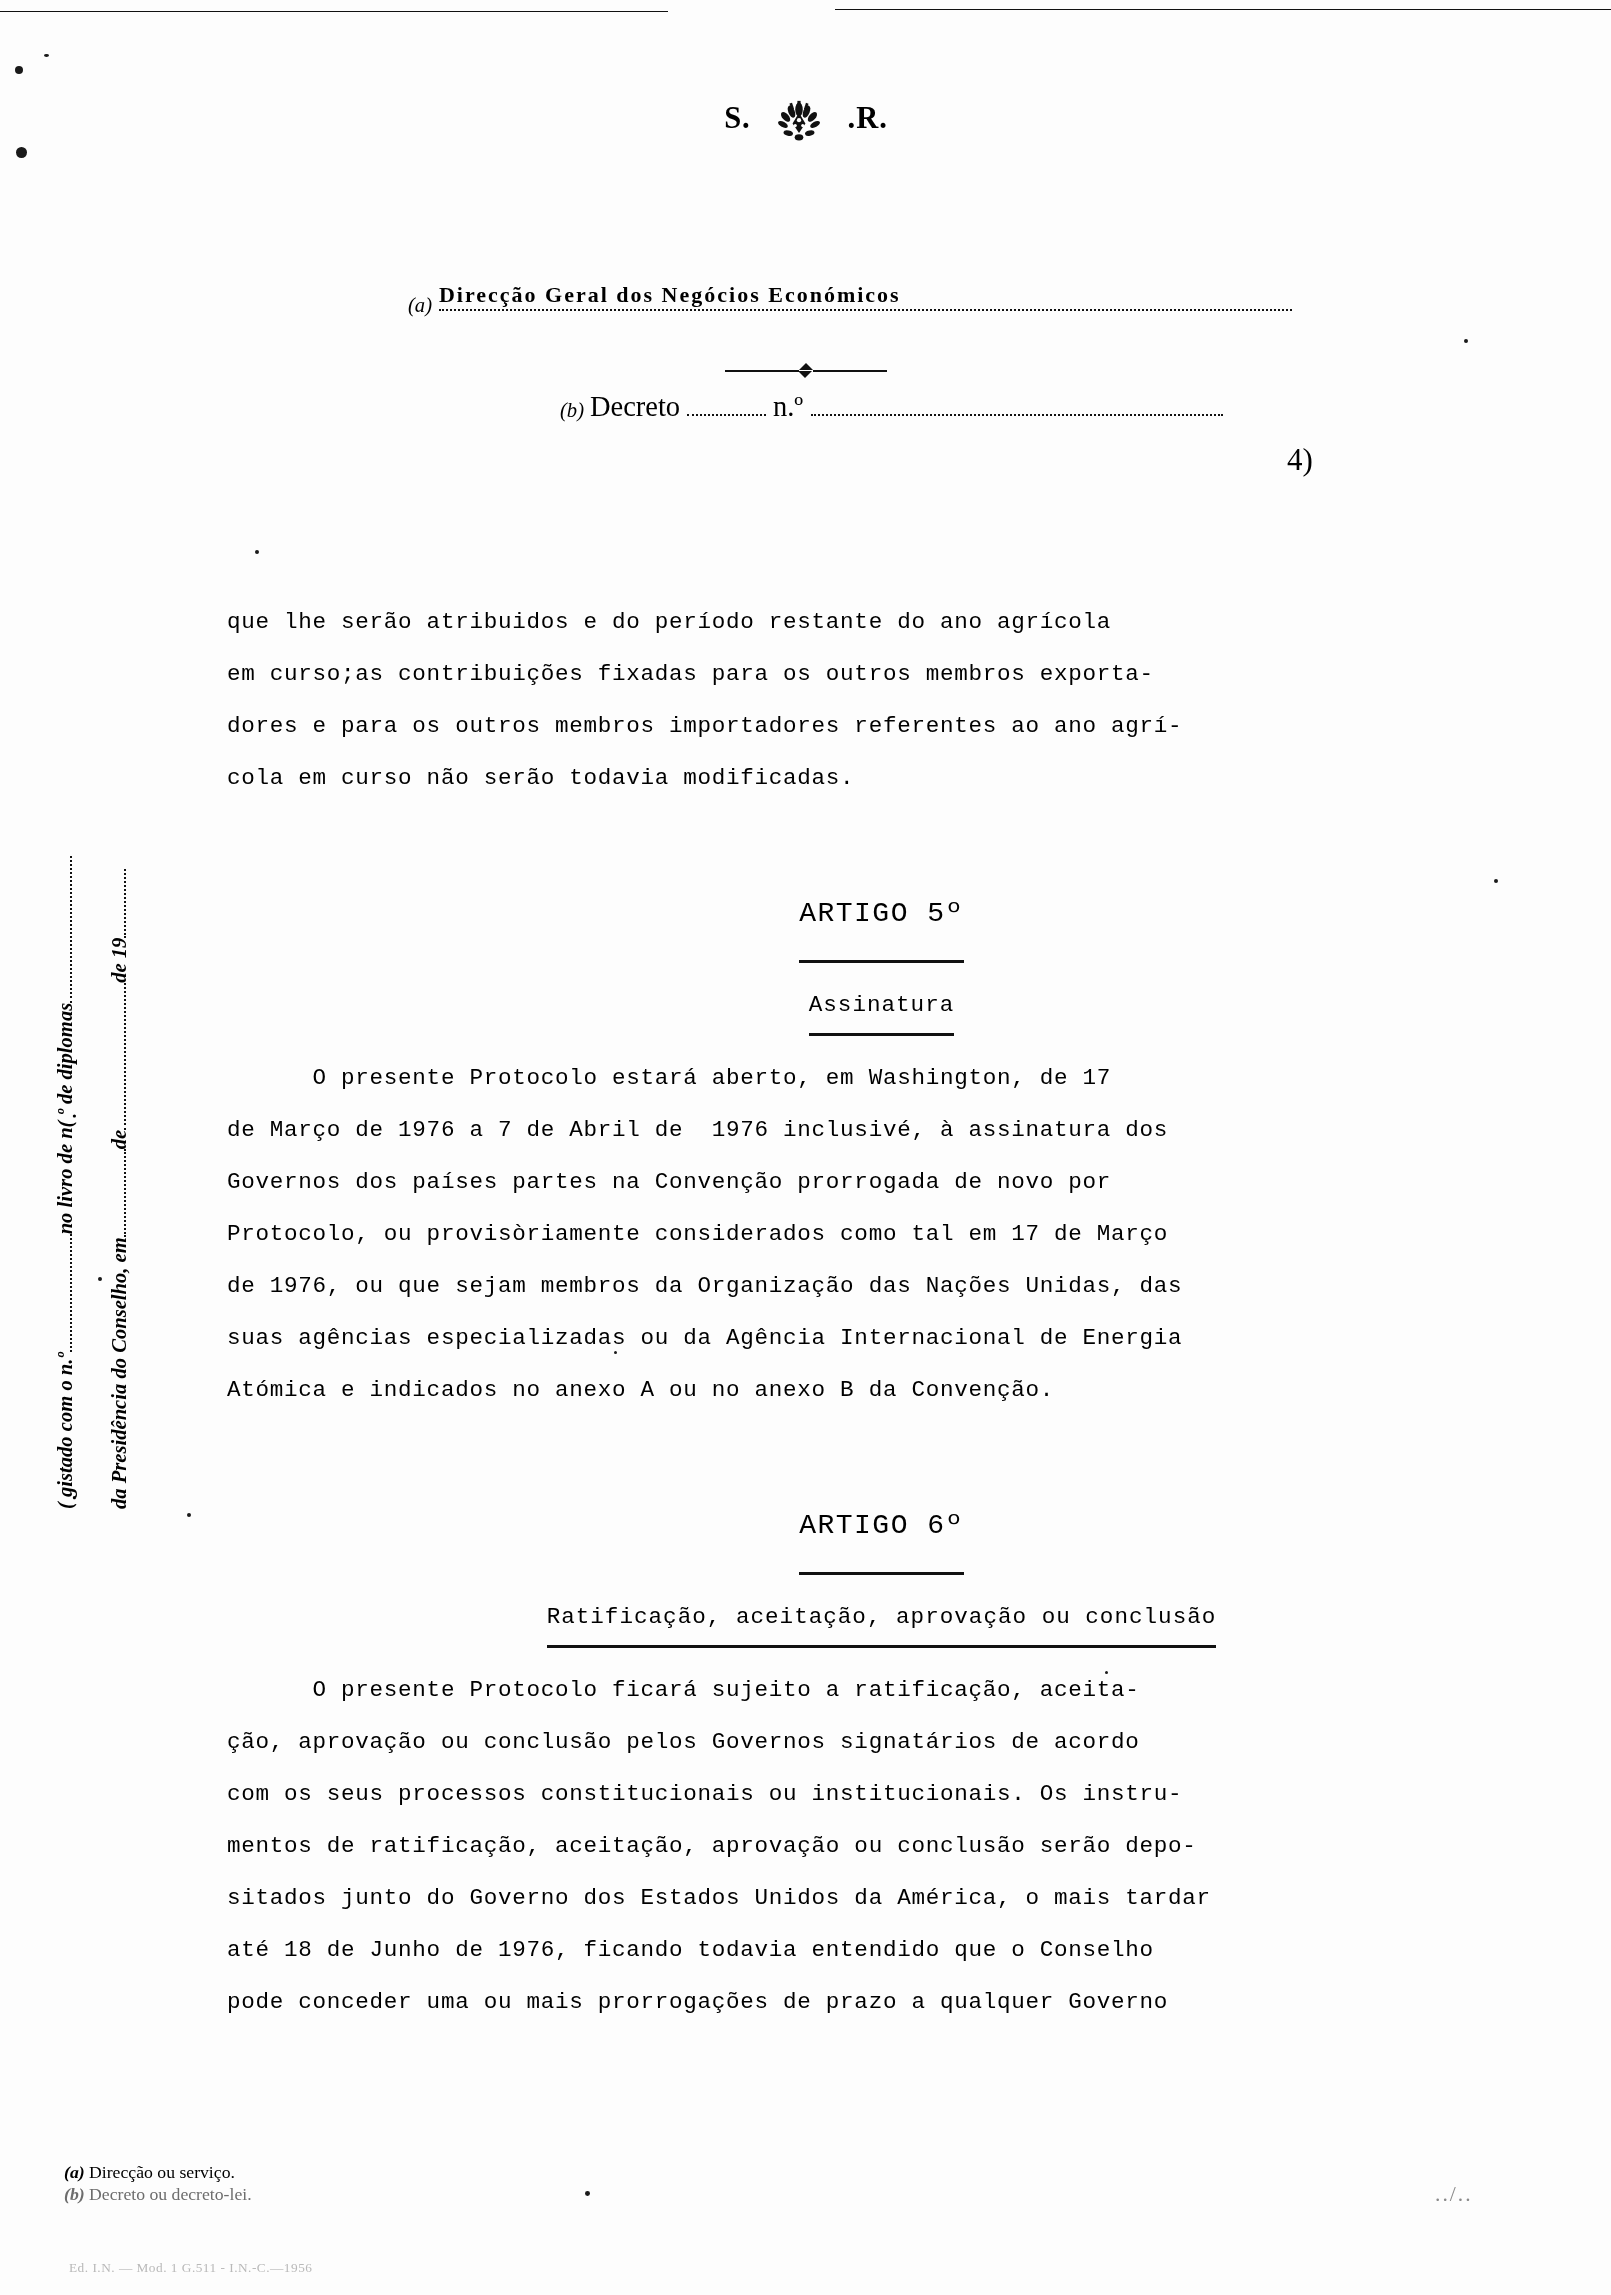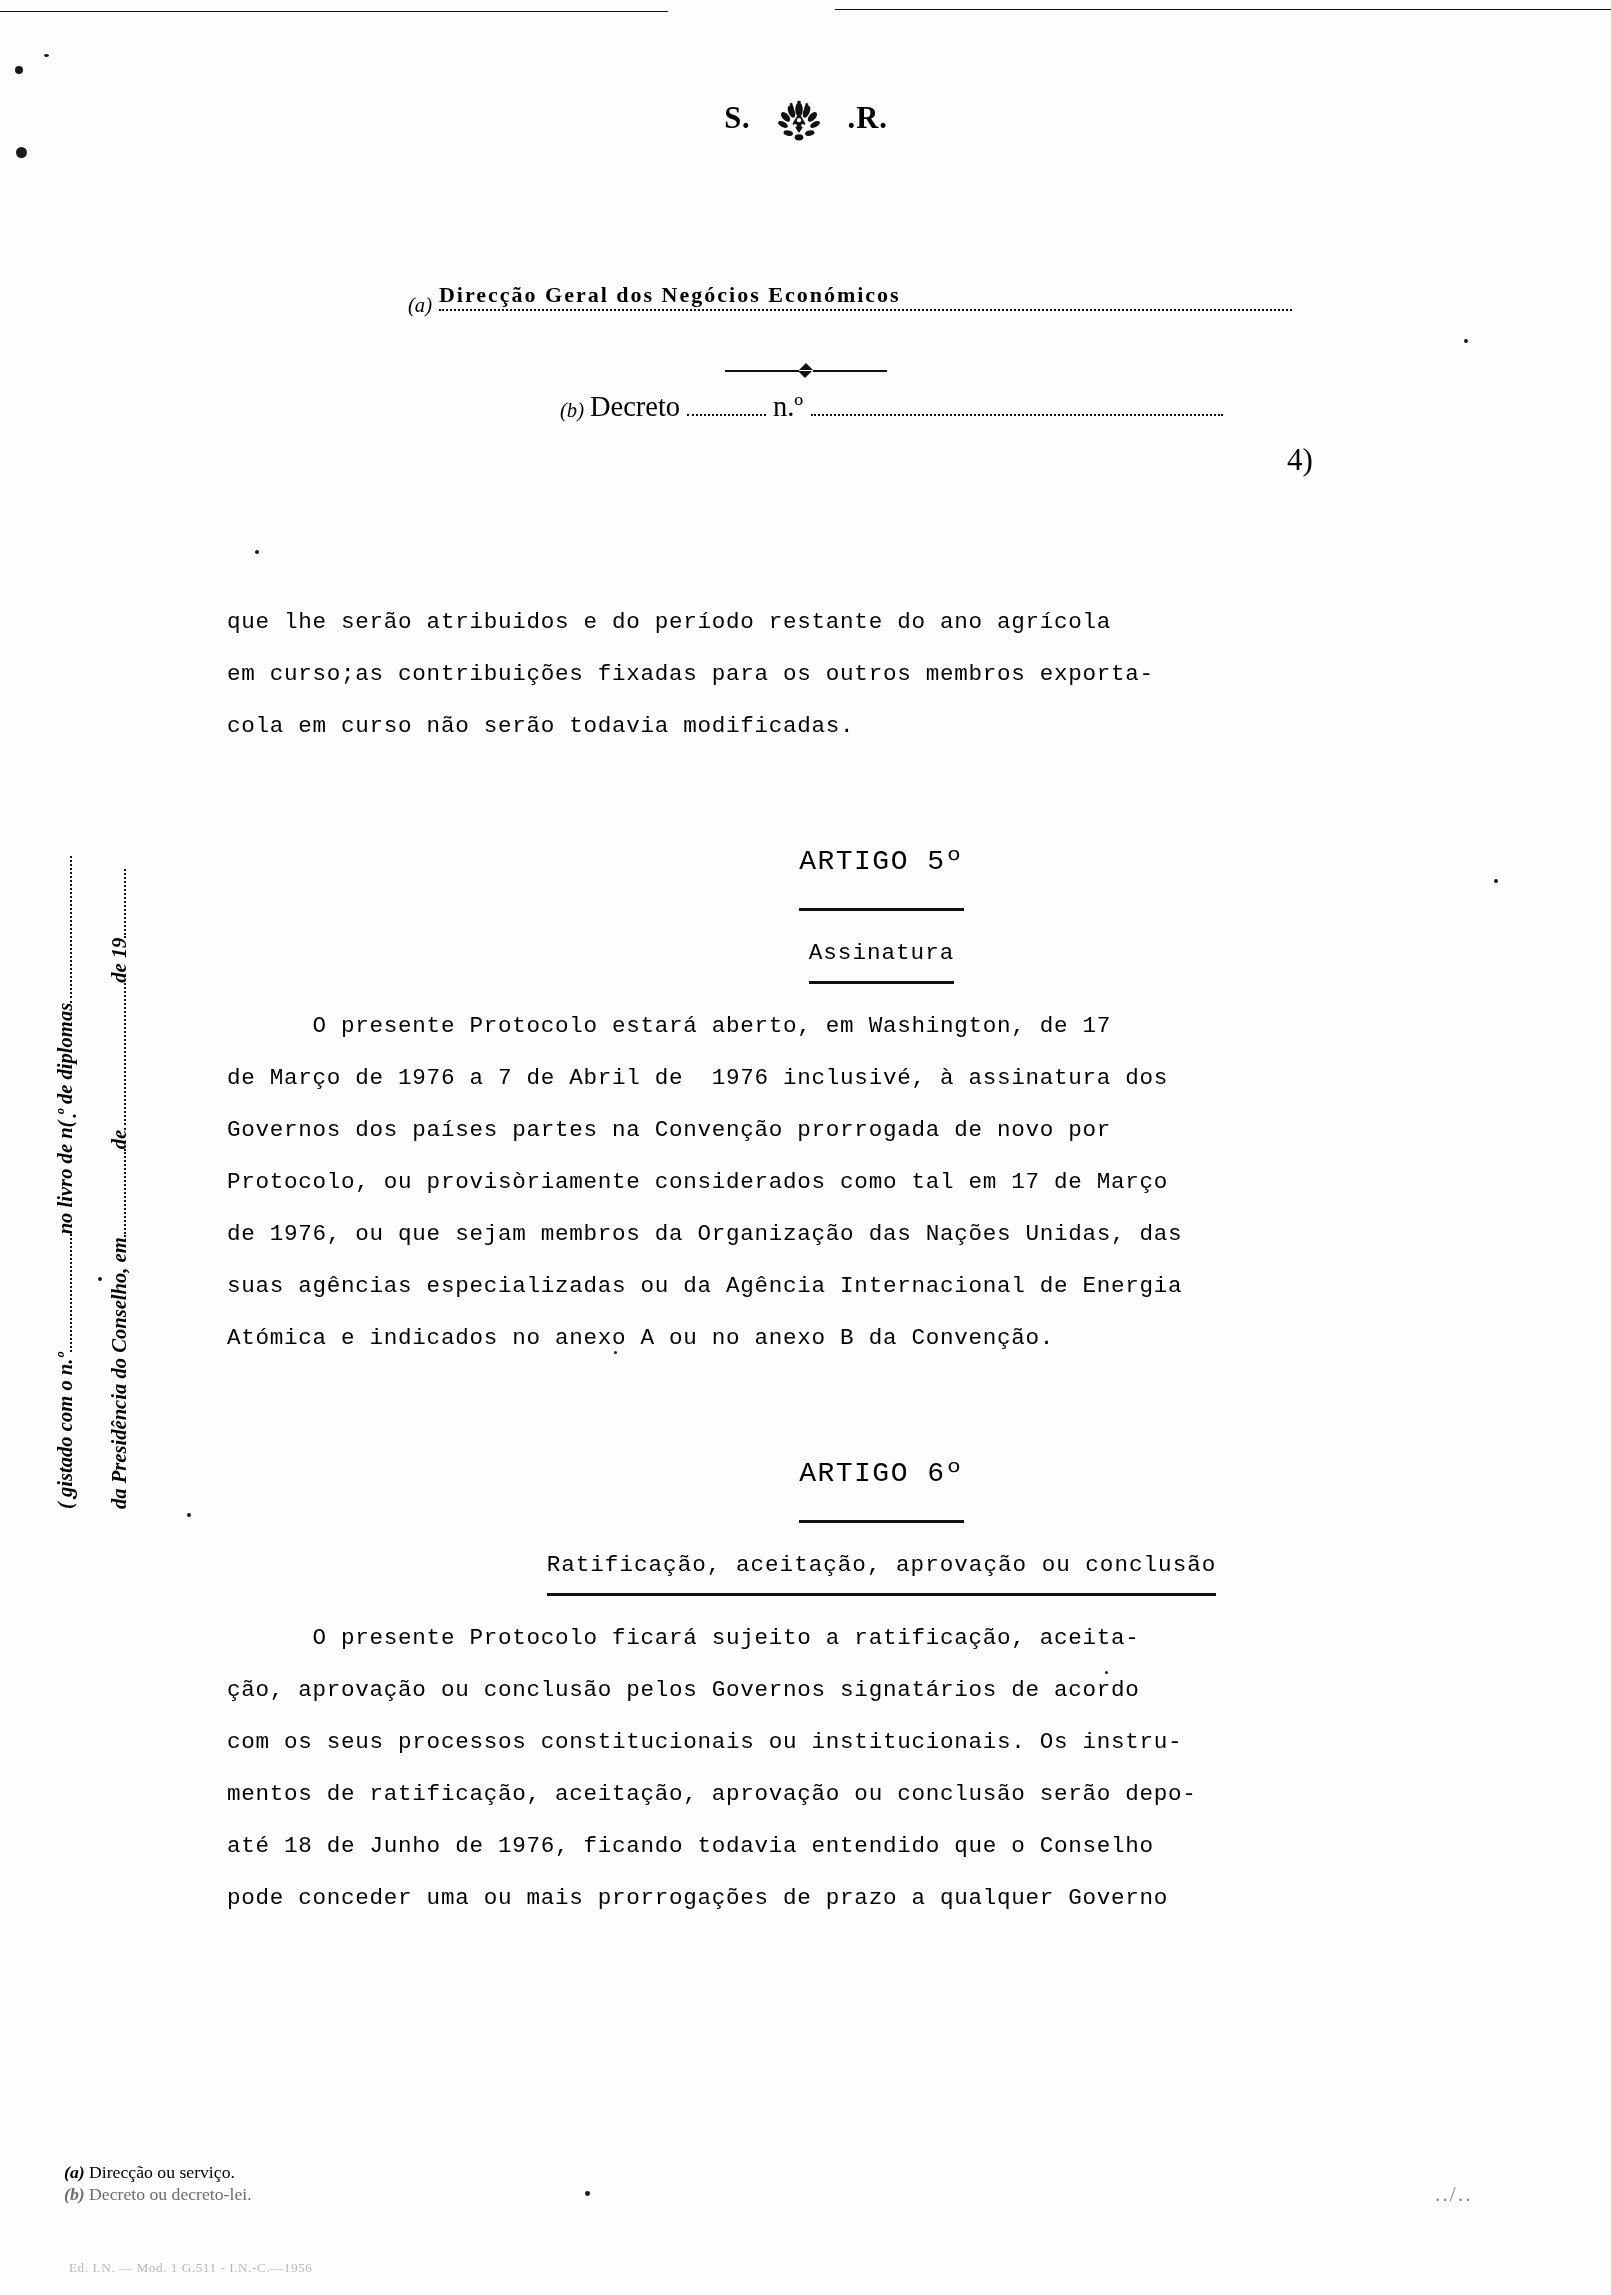--- a/index.html
+++ b/index.html
@@ -380,20 +380,21 @@
       <span class="seg">de 19</span>
       <span class="rot-dots rd5"></span>
     </div>
   </div>
 
   <div class="body-text">
 
     <p>
       <span class="ln">que lhe serão atribuidos e do período restante do ano agrícola</span>
       <span class="ln">em curso;as contribuições fixadas para os outros membros exporta-</span>
+      <span class="ln">dores e para os outros membros importadores referentes ao ano agrí-</span>
       <span class="ln">cola em curso não serão todavia modificadas.</span>
     </p>
 
     <div class="blockgap"></div>
 
     <p class="heading">
       <span class="u">ARTIGO 5º</span>
     </p>
 
     <p class="subheading">
@@ -418,20 +419,21 @@
 
     <p class="subheading">
       <span class="u">Ratificação,  aceitação, aprovação ou conclusão</span>
     </p>
 
     <p>
       <span class="ln">      O presente Protocolo ficará sujeito a ratificação, aceita-</span>
       <span class="ln">ção, aprovação ou conclusão pelos Governos signatários de acordo</span>
       <span class="ln">com os seus processos constitucionais ou institucionais. Os instru-</span>
       <span class="ln">mentos de ratificação, aceitação, aprovação ou conclusão serão depo-</span>
+      <span class="ln">sitados junto do Governo dos Estados Unidos da América, o mais tardar</span>
       <span class="ln">até 18 de Junho de 1976, ficando todavia entendido que o Conselho</span>
       <span class="ln">pode conceder uma ou mais prorrogações de prazo a qualquer Governo</span>
     </p>
 
   </div>
 
   <div class="footer-notes">
     <div>
       <span class="mk">(a)</span>
       <span>Direcção ou serviço.</span>

